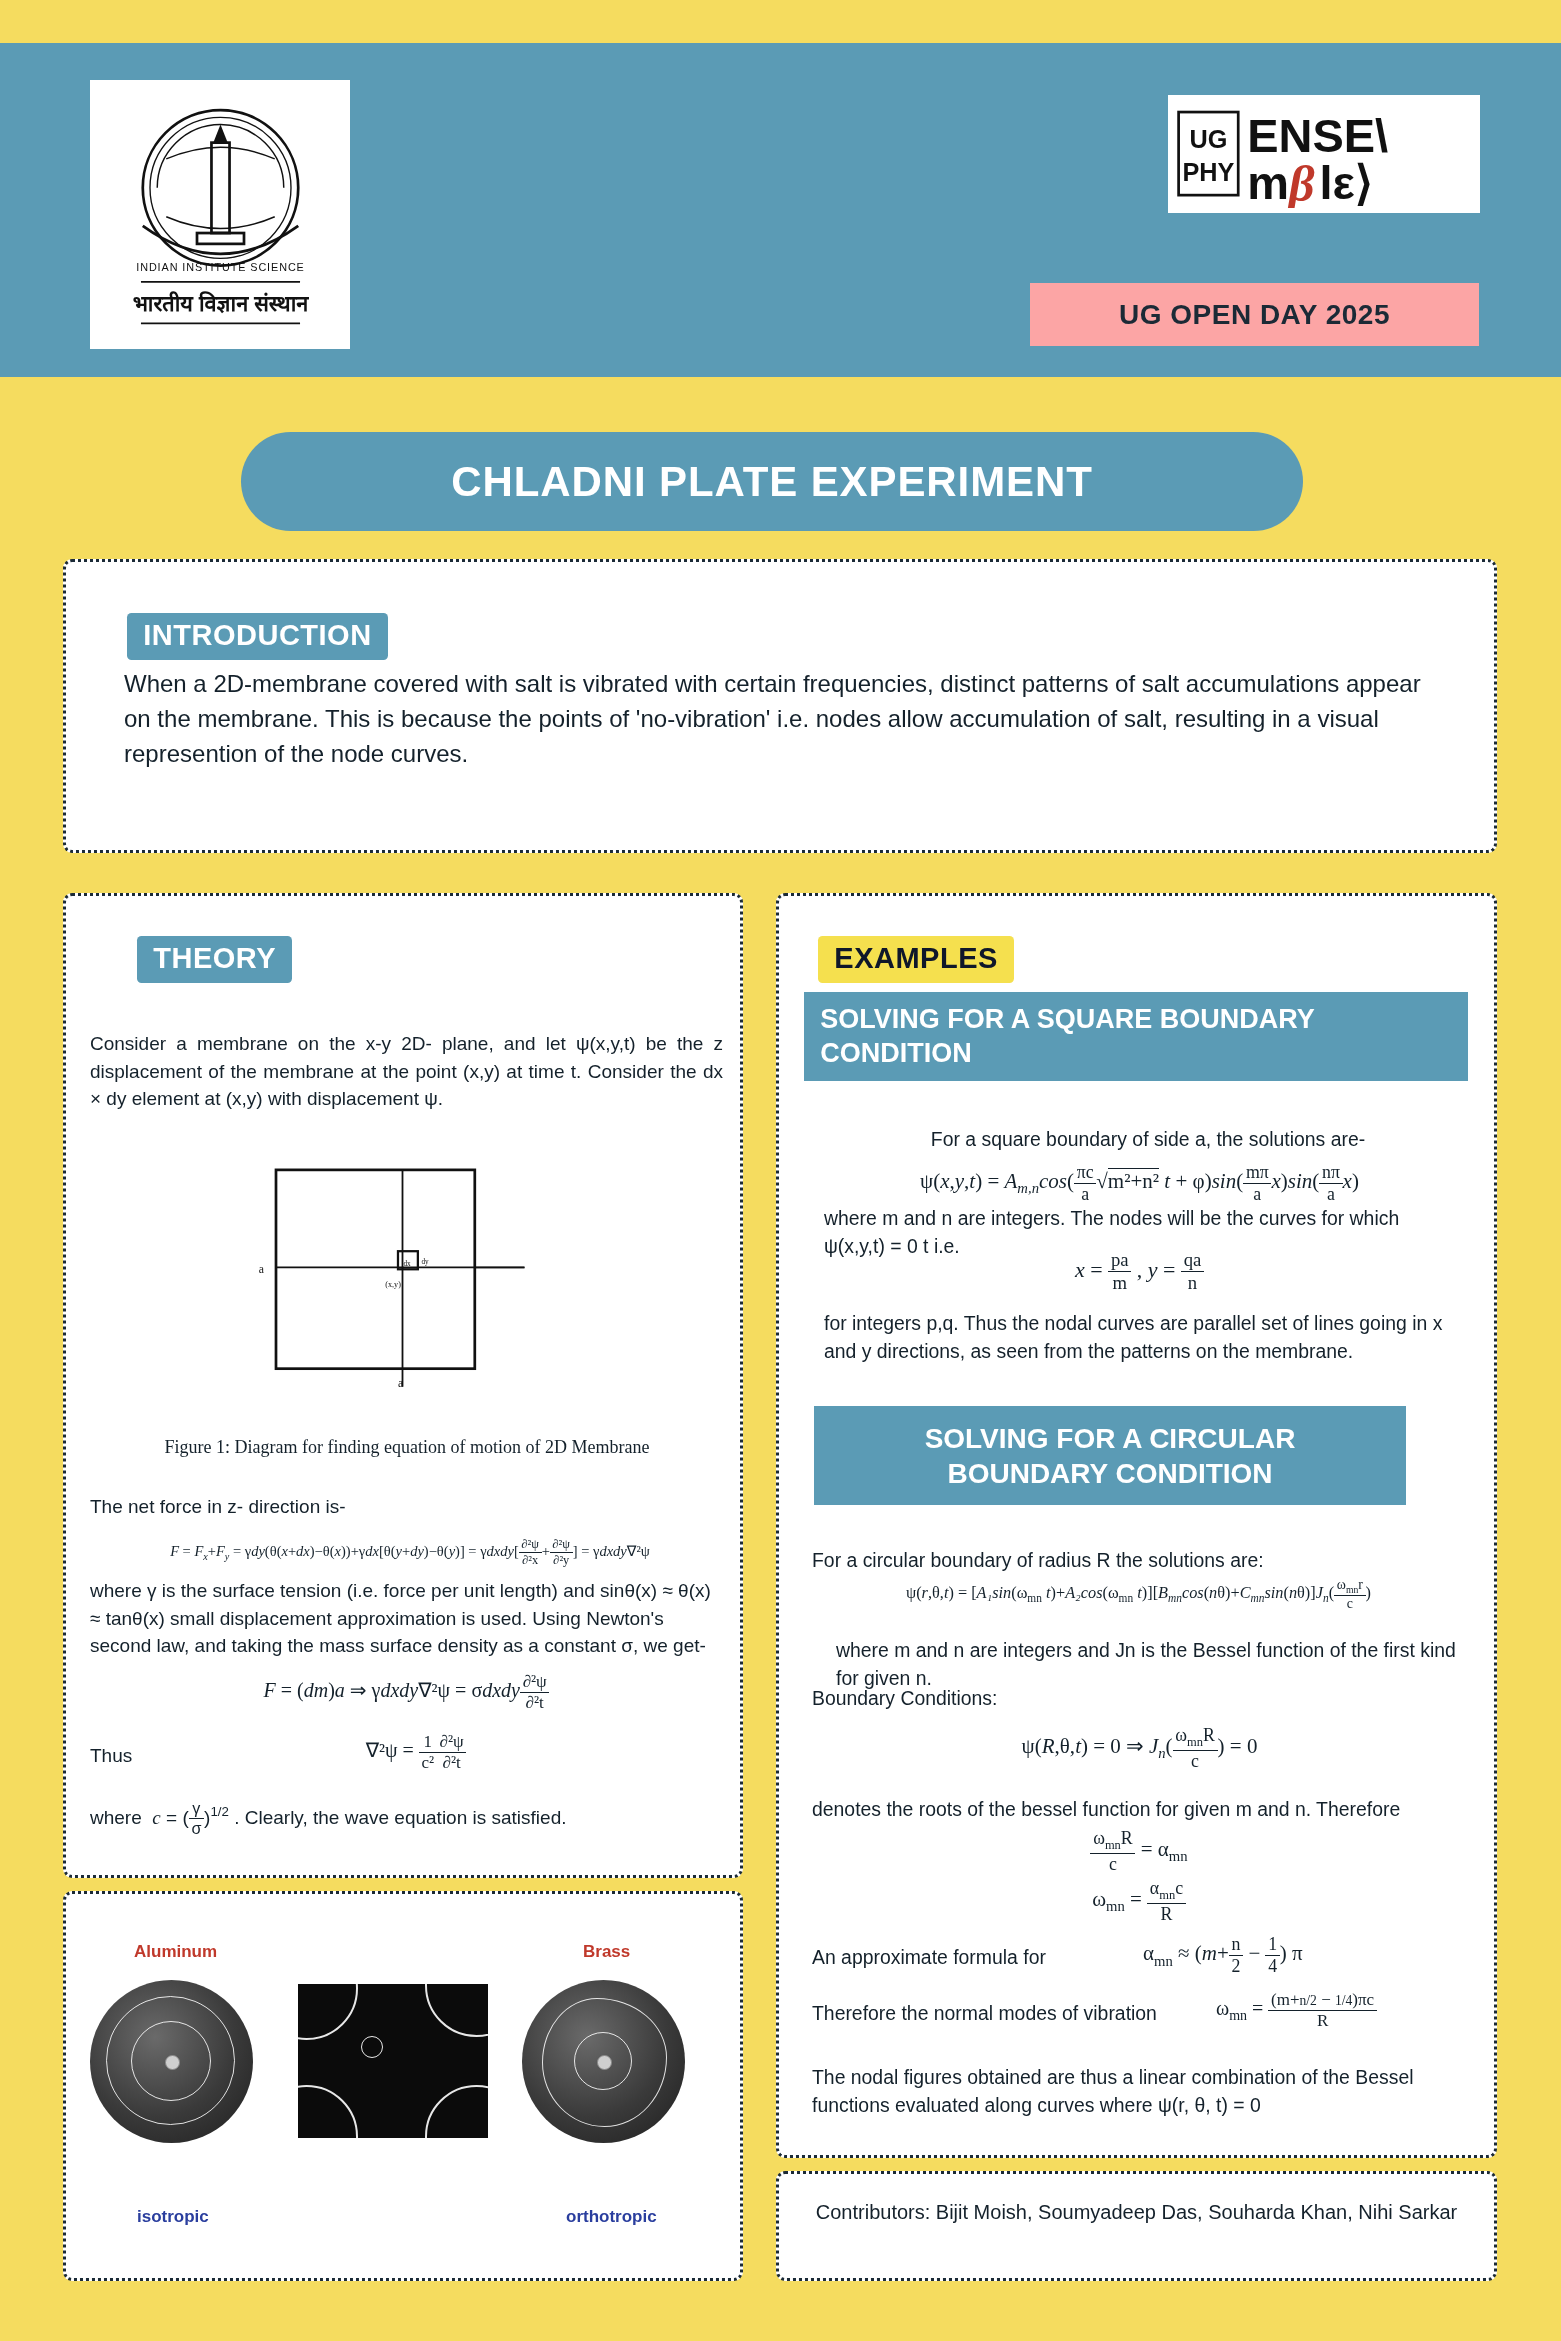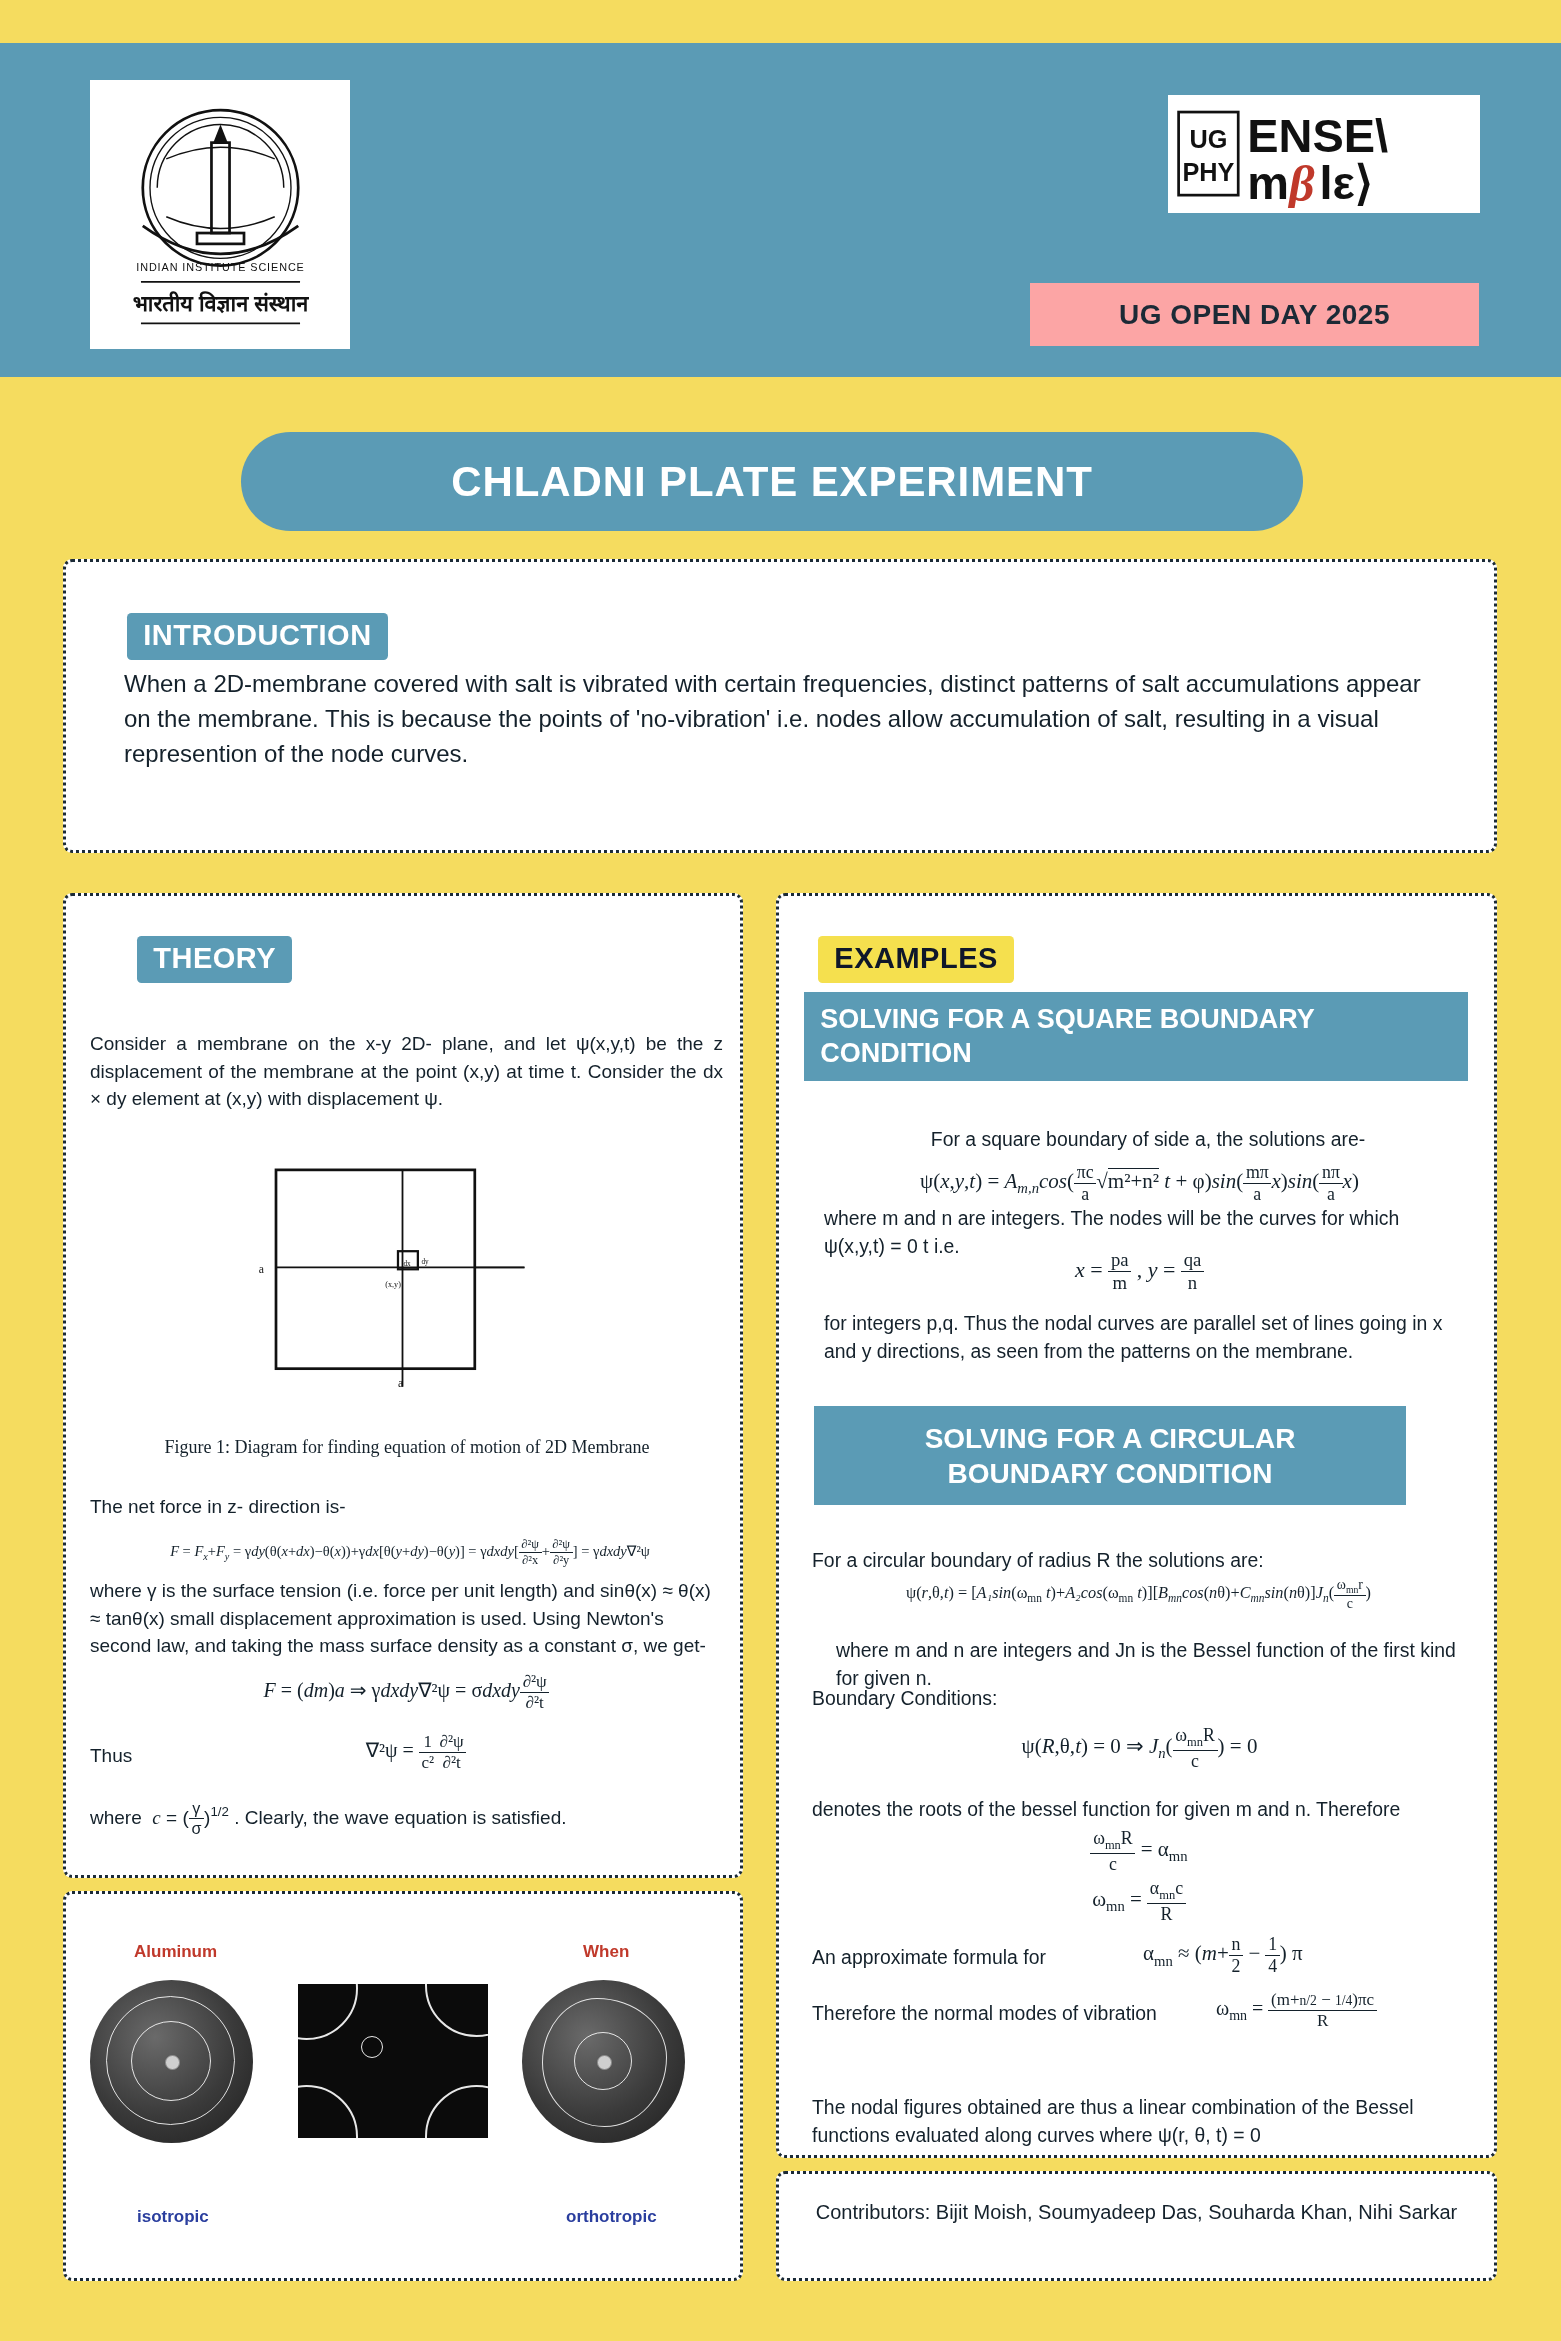--- a/index.html
+++ b/index.html
@@ -248,21 +248,21 @@
 <div class="eq-wave">
   ∇²ψ = <span class="frac"><span class="num">1</span><span class="den">c²</span></span><span class="frac"><span class="num">∂²ψ</span><span class="den">∂²t</span></span>
 </div>
 <div class="theory-p4">
   where&nbsp; <i>c</i> = (<span class="frac"><span class="num">γ</span><span class="den">σ</span></span>)<sup>1/2</sup> . Clearly, the wave equation is satisfied.
 </div>
 
 <div class="panel images-panel"></div>
 
 <div class="img-label red" style="left:134px; top:1942px;">Aluminum</div>
-<div class="img-label red" style="left:583px; top:1942px;">When</div>
+<div class="img-label red" style="left:583px; top:1942px;">Brass</div>
 
 <div class="plate" style="left:90px; top:1980px; width:163px; height:163px;">
   <div class="ring" style="left:16.3px; top:16.3px; width:127px; height:127px;"></div>
   <div class="ring" style="left:41px; top:41px; width:78px; height:78px;"></div>
   <div class="hub"></div>
 </div>
 
 <div class="blackimg" style="left:298px; top:1984px; width:190px; height:154px;">
   <div class="arc" style="left:-43px; top:-47px; width:99px; height:99px;"></div>
   <div class="arc" style="left:127px; top:-50px; width:99px; height:99px;"></div>
@@ -335,17 +335,17 @@
 <div class="ex-text" style="left:812px; top:1943px; width:343px;">An approximate formula for</div>
 <div class="eq-serif" style="left:1143px; top:1934px; font-size:21px;">
   α<sub>mn</sub> ≈ (<i>m</i>+<span class="frac"><span class="num">n</span><span class="den">2</span></span> − <span class="frac"><span class="num">1</span><span class="den">4</span></span>) π
 </div>
 
 <div class="ex-text" style="left:812px; top:1999px; width:389px;">Therefore the normal modes of vibration</div>
 <div class="eq-serif" style="left:1216px; top:1990px; font-size:20px;">
   ω<sub>mn</sub> = <span class="frac"><span class="num">(m+<span style="font-size:0.8em">n/2</span> − <span style="font-size:0.8em">1/4</span>)πc</span><span class="den">R</span></span>
 </div>
 
-<div class="ex-text" style="left:812px; top:2063px; width:633px;margin-top:30px;">The nodal figures obtained are thus a linear combination of the Bessel functions evaluated along curves where ψ(r, θ, t) = 0</div>
+<div class="ex-text" style="left:812px; top:2063px; width:633px;">The nodal figures obtained are thus a linear combination of the Bessel functions evaluated along curves where ψ(r, θ, t) = 0</div>
 
 <div class="panel contrib-panel"></div>
 <div class="contrib-text">Contributors: Bijit Moish, Soumyadeep Das, Souharda Khan, Nihi Sarkar</div>
 
 
 </body></html>

